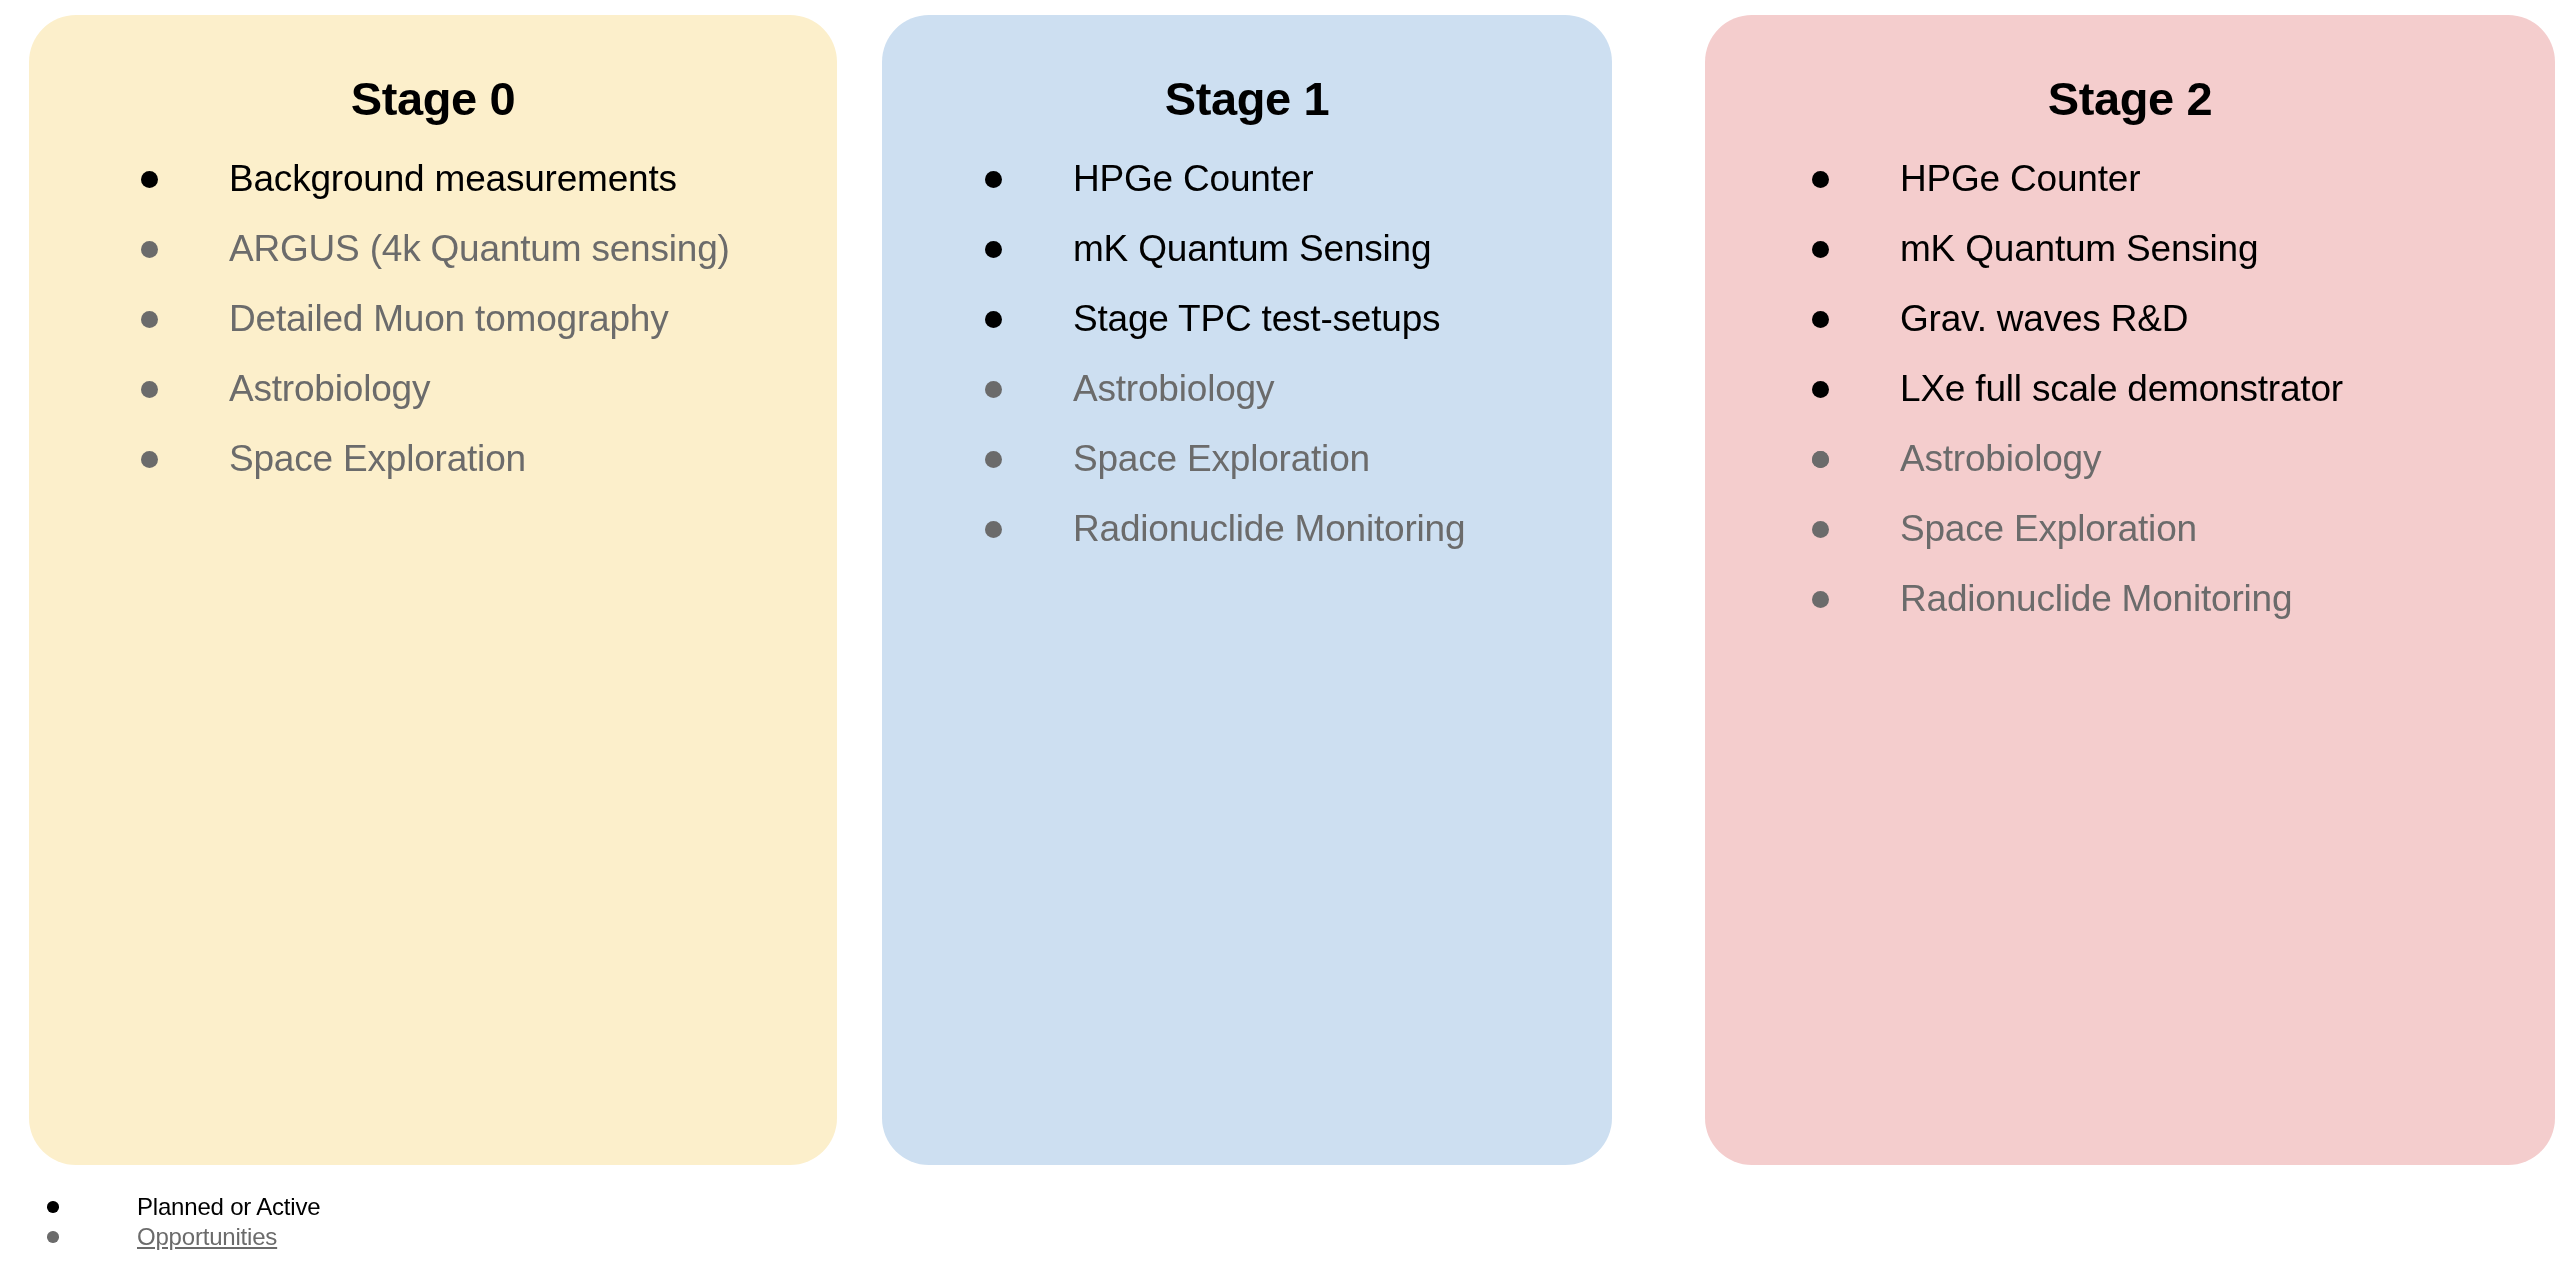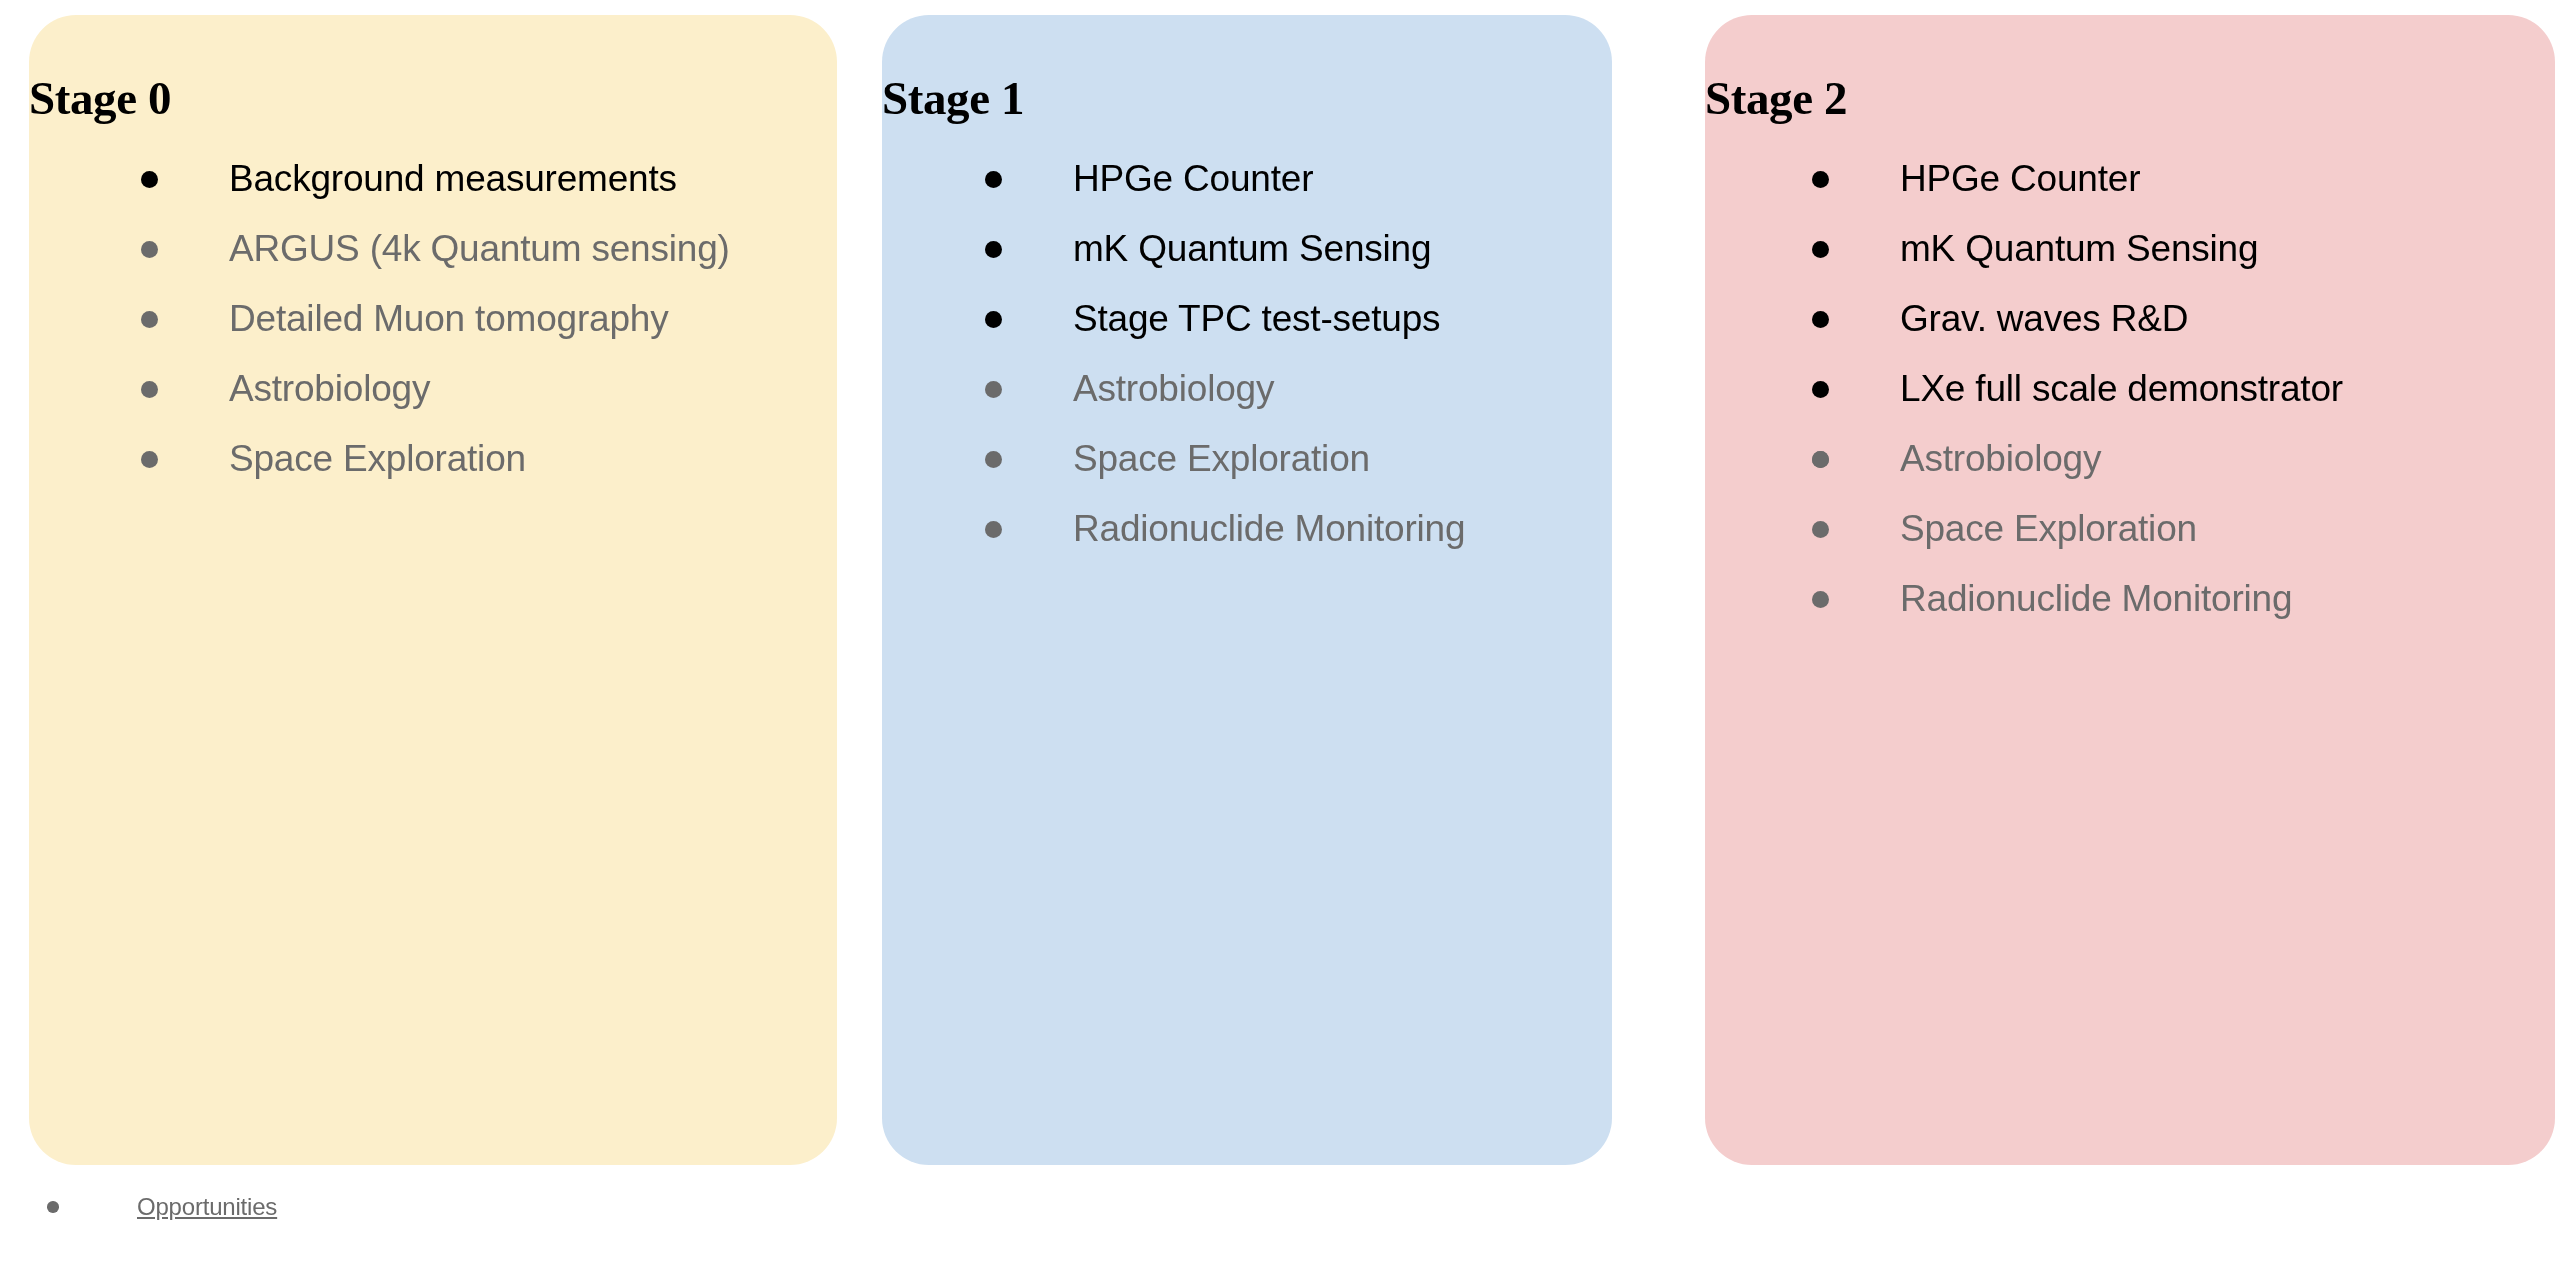--- a/index.html
+++ b/index.html
@@ -27,27 +27,27 @@
     top: 15.3px;
     height: 1150px;
     border-radius: 47px;
     box-sizing: border-box;
   }
   .stage-card.stage-0 { left: 29px;   width: 808px; background: #FCEFCB; }
   .stage-card.stage-1 { left: 882px; width: 730px; background: #CDDFF1; }
   .stage-card.stage-2 { left: 1705px; width: 850px; background: #F4CDCD; }
 
   .stage-title {
+    text-align: center;
     font-size: 47px;
     font-weight: bold;
     color: #000000;
     line-height: 1;
     padding-top: 60px;
     letter-spacing: -0.4px;
-    font-family: Liberation Serif, serif;
   }
 
   .item-list {
     margin: 0;
     padding: 0;
     list-style: none;
   }
   .stage-0 .item-list { padding: 40px 38px 0 112px; }
   .stage-1 .item-list { padding: 40px 23px 0 103px; }
   .stage-2 .item-list { padding: 40px 23px 0 107px; }
@@ -192,16 +192,17 @@
           <span class="bullet"></span>
           <span class="item-text">Space Exploration</span>
         </li>
         <li class="item muted">
           <span class="bullet"></span>
           <span class="item-text">Radionuclide Monitoring</span>
         </li>
       </ul>
     </div>
     <div id="legend">
+      <div class="legend-row"><span class="bullet"></span><span>Planned or Active</span></div>
       <div class="legend-row muted"><span class="bullet"></span><span>Opportunities</span></div>
     </div>
 </div>
 
 
 </body></html>

